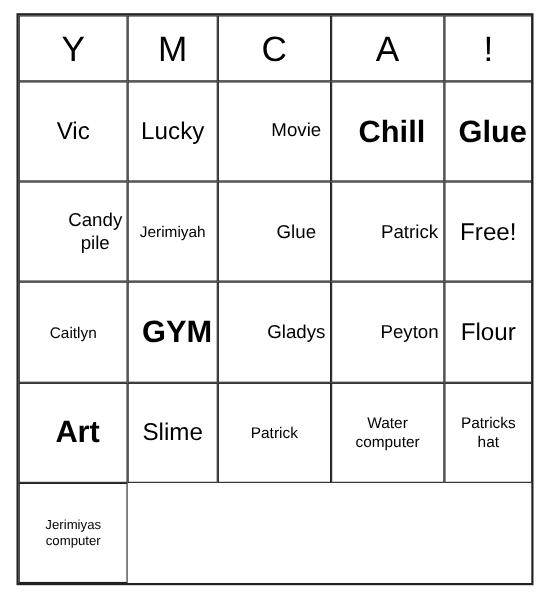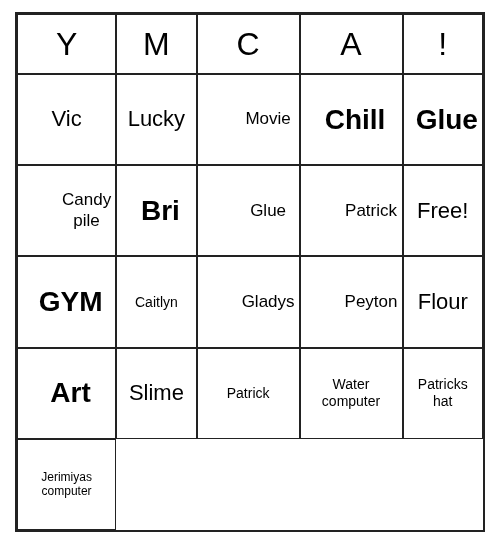--- a/index.html
+++ b/index.html
@@ -60,26 +60,26 @@
     <div class="header-cell">M</div>
     <div class="header-cell">C</div>
     <div class="header-cell">A</div>
     <div class="header-cell">!</div>
     <div class="bingo-cell size-lg">Vic</div>
     <div class="bingo-cell size-lg">Lucky</div>
     <div class="bingo-cell size-md">Movie</div>
     <div class="bingo-cell size-xl">Chill</div>
     <div class="bingo-cell size-xl">Glue</div>
     <div class="bingo-cell size-md">Candy pile</div>
-    <div class="bingo-cell size-xl">Bri</div>
+    <div class="bingo-cell size-sm">Jerimiyah</div>
     <div class="bingo-cell size-md">Glue</div>
     <div class="bingo-cell size-md">Patrick</div>
     <div class="bingo-cell size-lg">Free!</div>
+    <div class="bingo-cell size-sm">Caitlyn</div>
     <div class="bingo-cell size-xl">GYM</div>
-    <div class="bingo-cell size-sm">Caitlyn</div>
     <div class="bingo-cell size-md">Gladys</div>
     <div class="bingo-cell size-md">Peyton</div>
     <div class="bingo-cell size-lg">Flour</div>
     <div class="bingo-cell size-xl">Art</div>
     <div class="bingo-cell size-lg">Slime</div>
     <div class="bingo-cell size-sm">Patrick</div>
     <div class="bingo-cell size-sm">Water computer</div>
     <div class="bingo-cell size-sm">Patricks hat</div>
     <div class="bingo-cell size-xs">Jerimiyas computer</div>
   </div>

